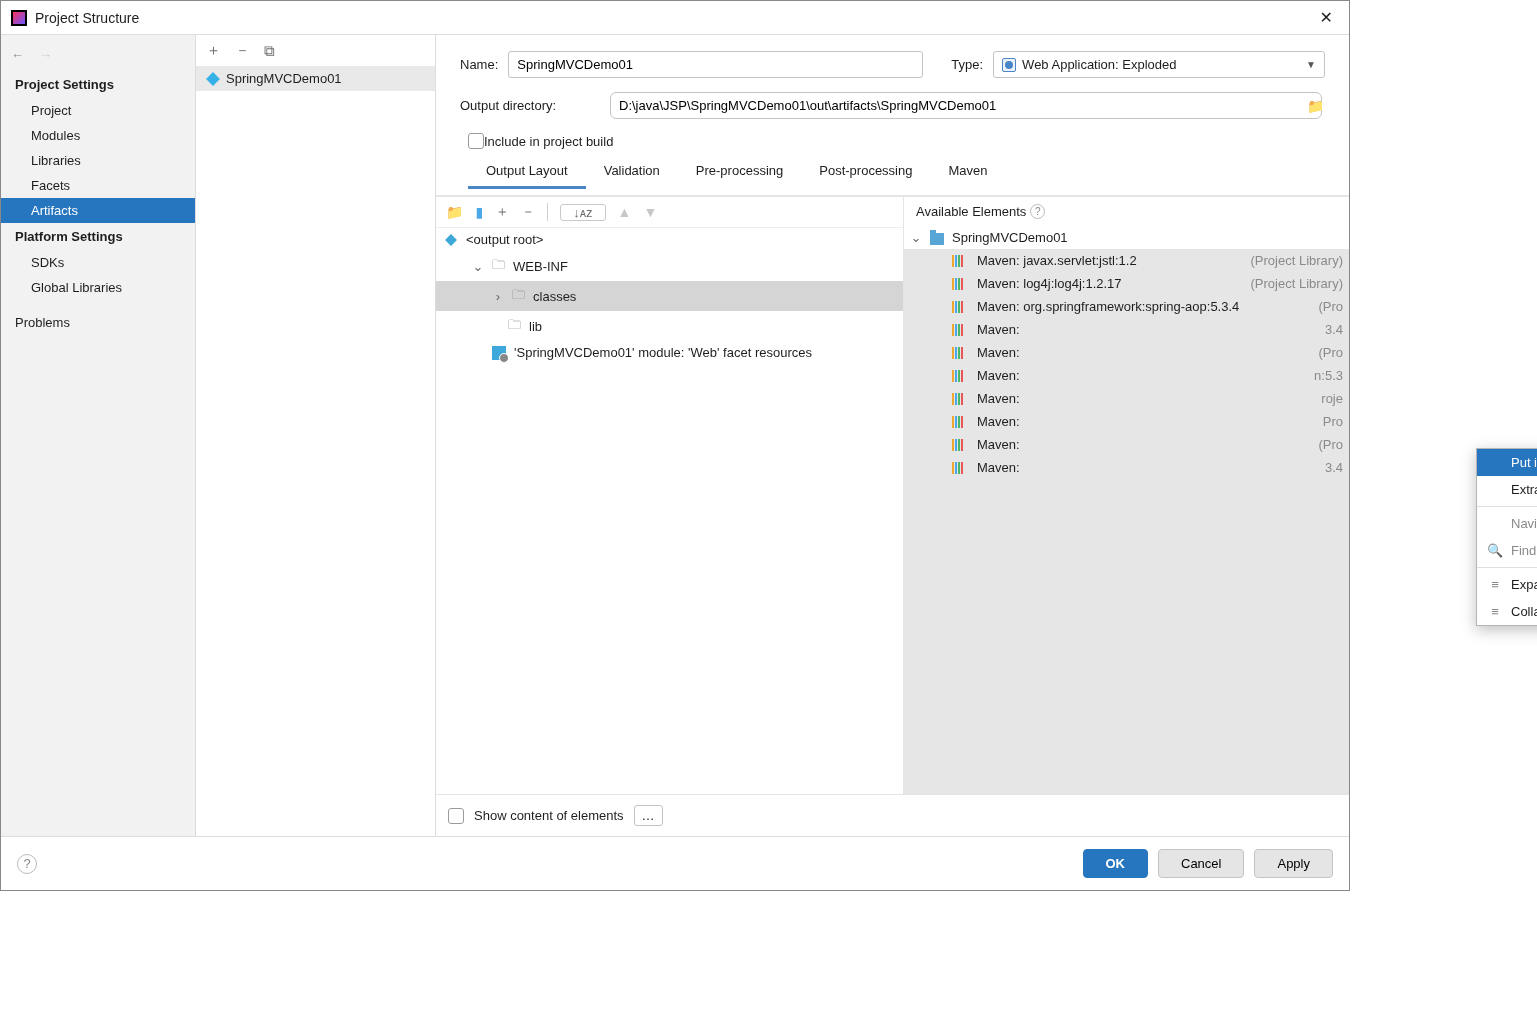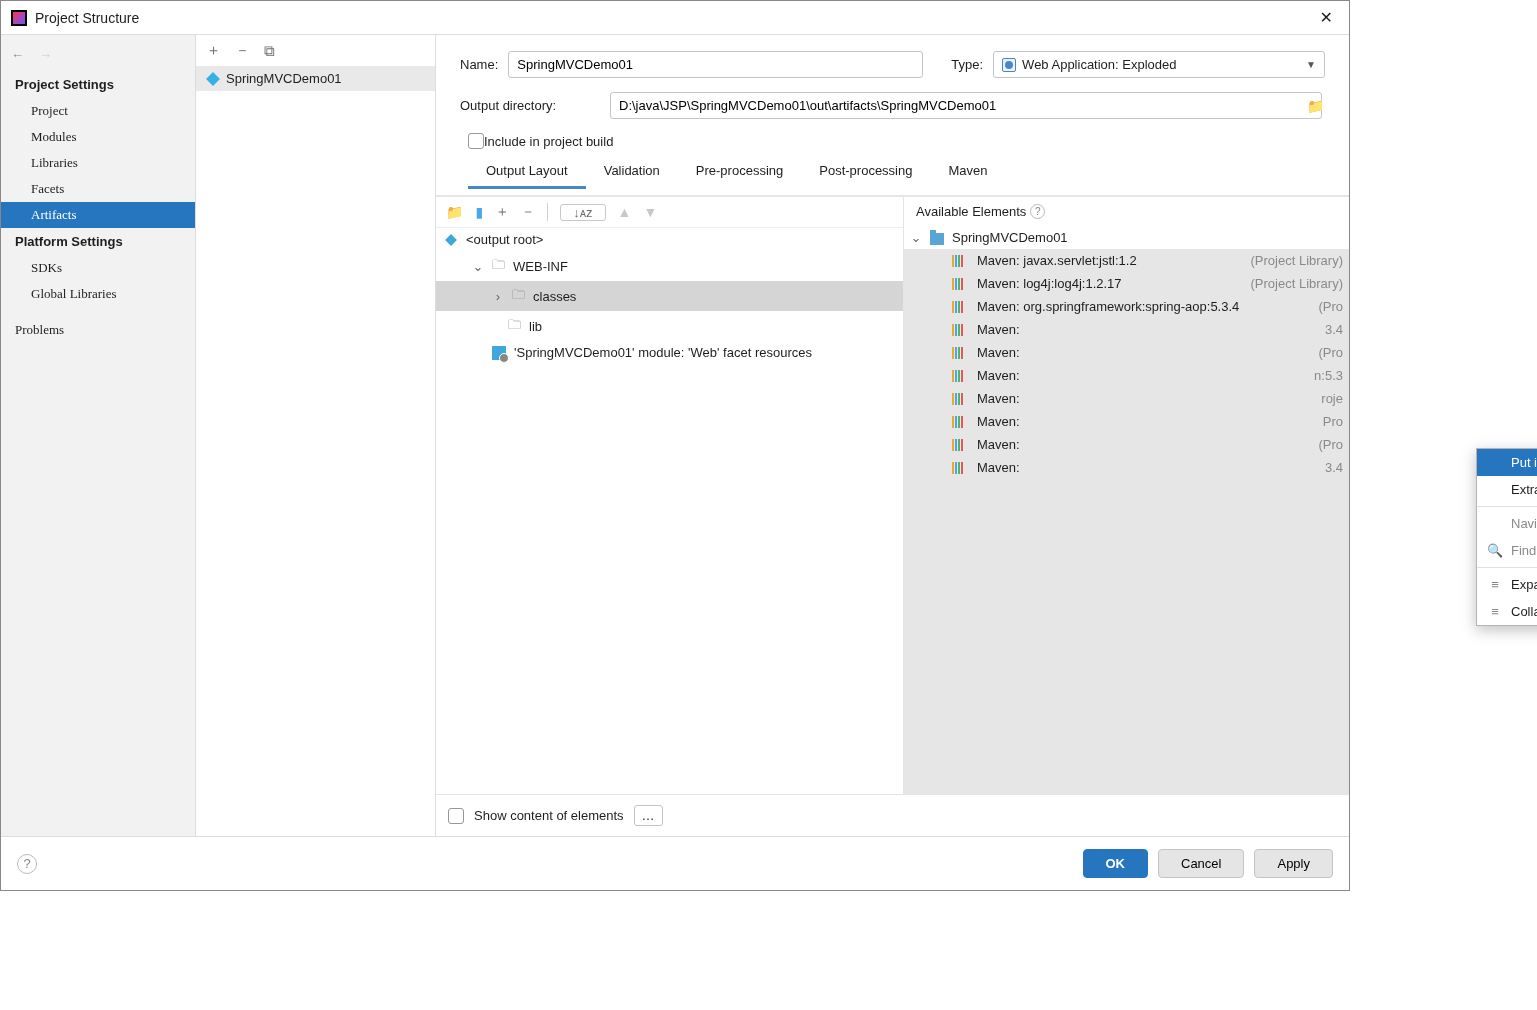--- a/index.html
+++ b/index.html
@@ -8,39 +8,39 @@
   .titlebar { display:flex; align-items:center; padding:5px 10px; }
   .titlebar .appicon { width:16px; height:16px; background:#000; margin-right:8px; display:inline-block; position:relative;}
   .titlebar .appicon::after{content:"";position:absolute;inset:2px;background:linear-gradient(135deg,#fe315d,#6b57ff);}
   .titlebar .title { font-size:14px; }
   .titlebar .close { margin-left:auto; font-size:16px; cursor:pointer; padding:2px 6px;}
   .body { flex:1; display:flex; min-height:0; border-top:1px solid #ddd;}
   .sidebar { width:195px; background:#f2f2f2; border-right:1px solid #ddd; padding-top:6px;}
   .side-nav { display:flex; gap:12px; padding:4px 10px 10px;}
   .arrow-btn {width:16px;height:16px;display:inline-flex;align-items:center;color:#888;}
   .section-head { font-weight:bold; padding:6px 14px;}
-  .side-item { padding:5px 14px 5px 30px; cursor:pointer;font-family:Liberation Serif, serif;}
+  .side-item { padding:5px 14px 5px 30px; cursor:pointer;}
   .side-item.selected { background:#2675bf; color:#fff;}
   .side-spacer{height:10px;}
   .midcol { width:240px; border-right:1px solid #ddd; display:flex; flex-direction:column; background:#fff;}
   .midtoolbar{ display:flex; align-items:center; gap:14px; padding:6px 10px; font-size:15px; color:#6e6e6e;}
   .midtoolbar span{cursor:pointer;}
   .artifact-item { display:flex; align-items:center; gap:6px; padding:5px 10px; background:#e9e9e9;}
   .diamond{width:14px;height:14px;display:inline-block;background:linear-gradient(135deg,#35b1e8,#35b1e8);transform:rotate(45deg);}
   .main { flex:1; display:flex; flex-direction:column; min-width:0; position:relative;}
   .form-area{ padding:16px 24px 6px 24px; border-bottom:1px solid #e5e5e5;}
   .form-row{ display:flex; align-items:center; gap:10px; margin-bottom:14px;}
   .form-row label{ color:#1e1e1e;}
   .text-input{ border:1px solid #c4c4c4; border-radius:3px; padding:5px 8px; font-size:13px; font-family:inherit;}
   .name-input{ width:415px;}
   .type-label{ margin-left:18px;}
   .type-select{ flex:1; border:1px solid #c4c4c4; border-radius:3px; padding:5px 8px; background:#fff; display:flex; align-items:center; gap:6px; cursor:pointer;}
   .type-select .chev{ margin-left:auto; font-size:10px; color:#555;}
   .odir-label{ min-width:140px;}
-  .odir-input{ flex:1;}
+  .odir-input{ flex:1;border-radius:6px;}
   .browse-icon{ color:#888; font-size:14px; margin-left:-24px; pointer-events:none; position:relative;}
   .checkbox-row{ display:flex; align-items:center; gap:0; padding-left:8px; margin-bottom:6px;}
   .fake-cb{ width:16px;height:16px;border:1px solid #999;border-radius:3px;display:inline-block;}
   .tabs{ display:flex; gap:0; padding:0 8px; }
   .tab{ padding:8px 18px; cursor:pointer; color:#1e1e1e;}
   .tab.active{ border-bottom:3px solid #4a86c7; font-weight:500;}
   .workarea{ flex:1; display:flex; min-height:0; border-top:1px solid #e5e5e5;}
   .left-pane{ flex:1; display:flex; flex-direction:column; border-right:1px solid #e5e5e5; min-width:0;}
   .pane-toolbar{ display:flex; align-items:center; gap:12px; padding:6px 10px; color:#6e6e6e; font-size:14px; border-bottom:1px solid #eee;}
   .pane-toolbar .sep{ width:1px; height:18px; background:#d0d0d0;}

